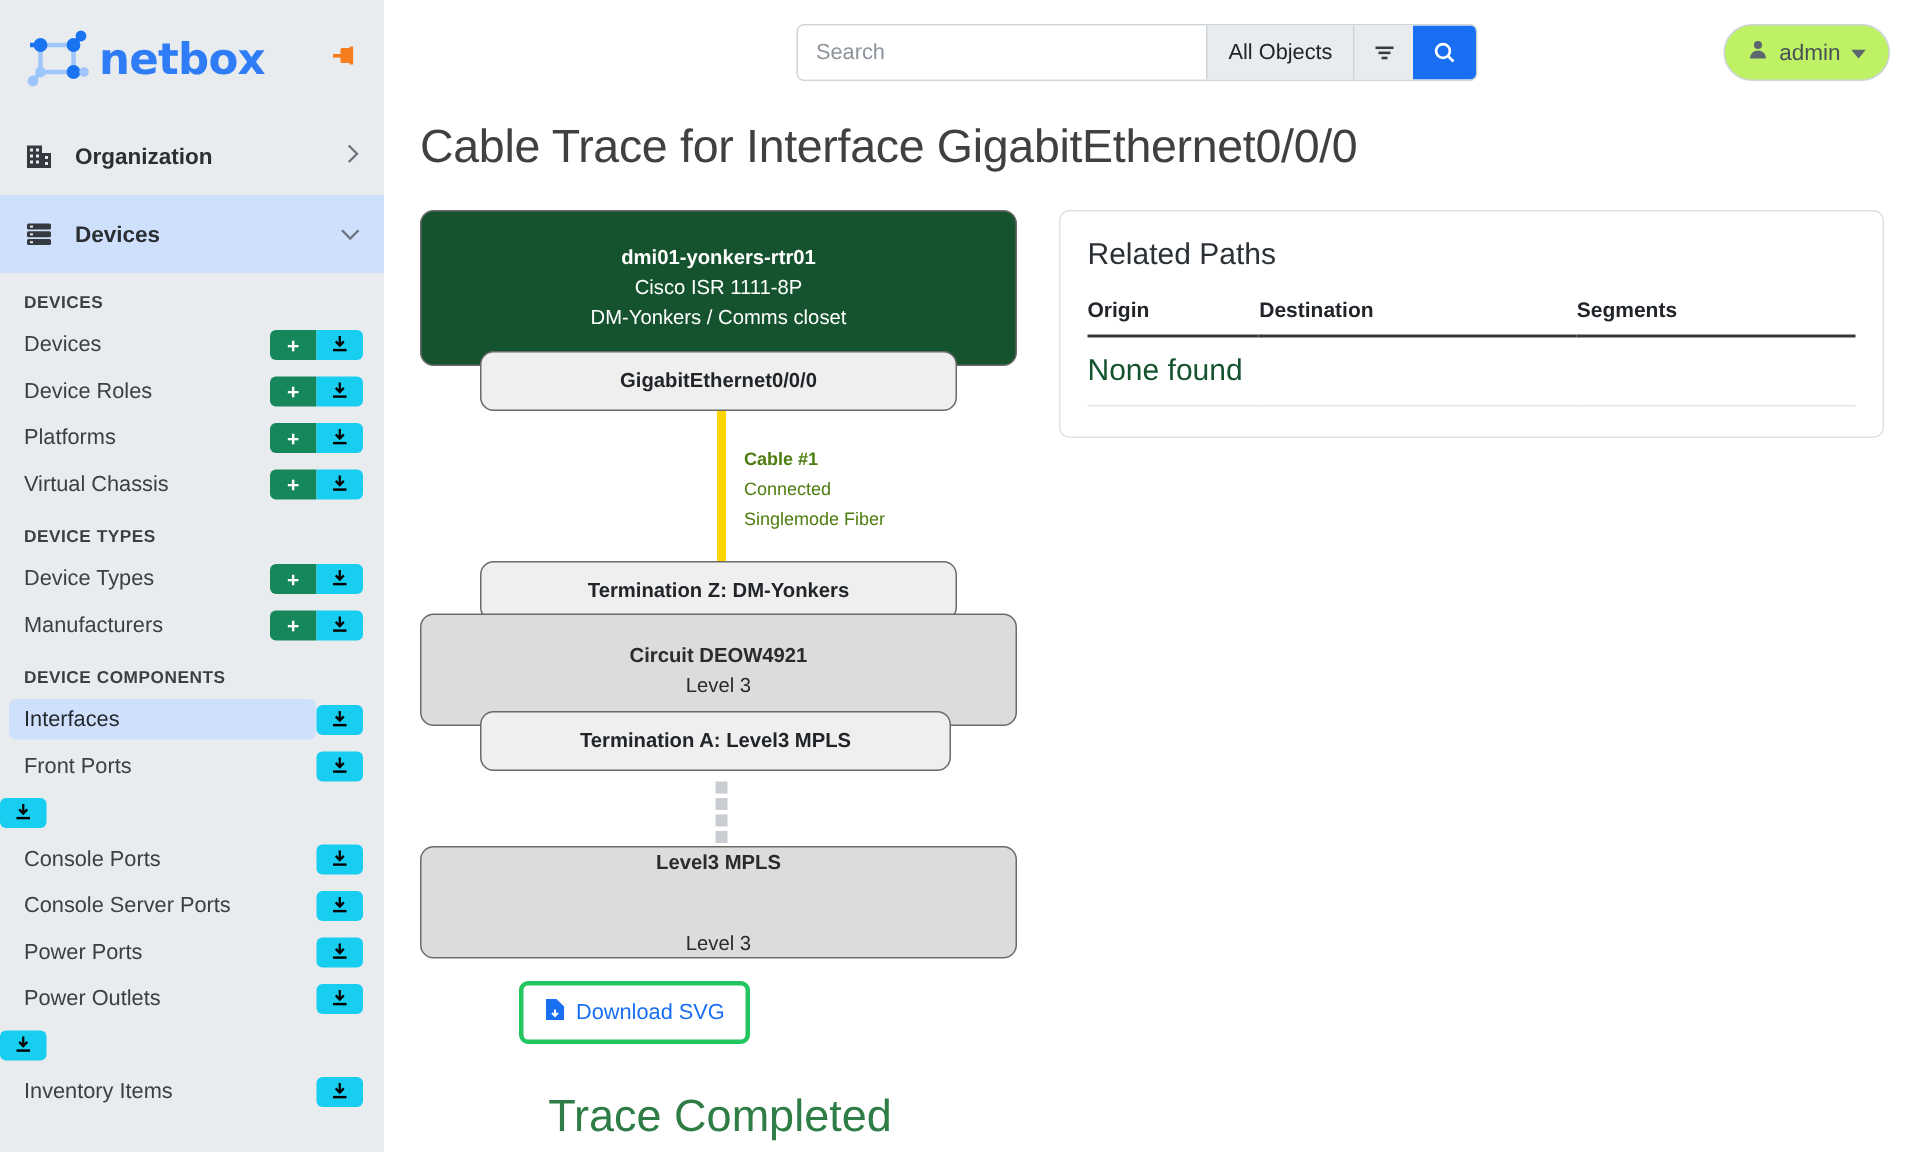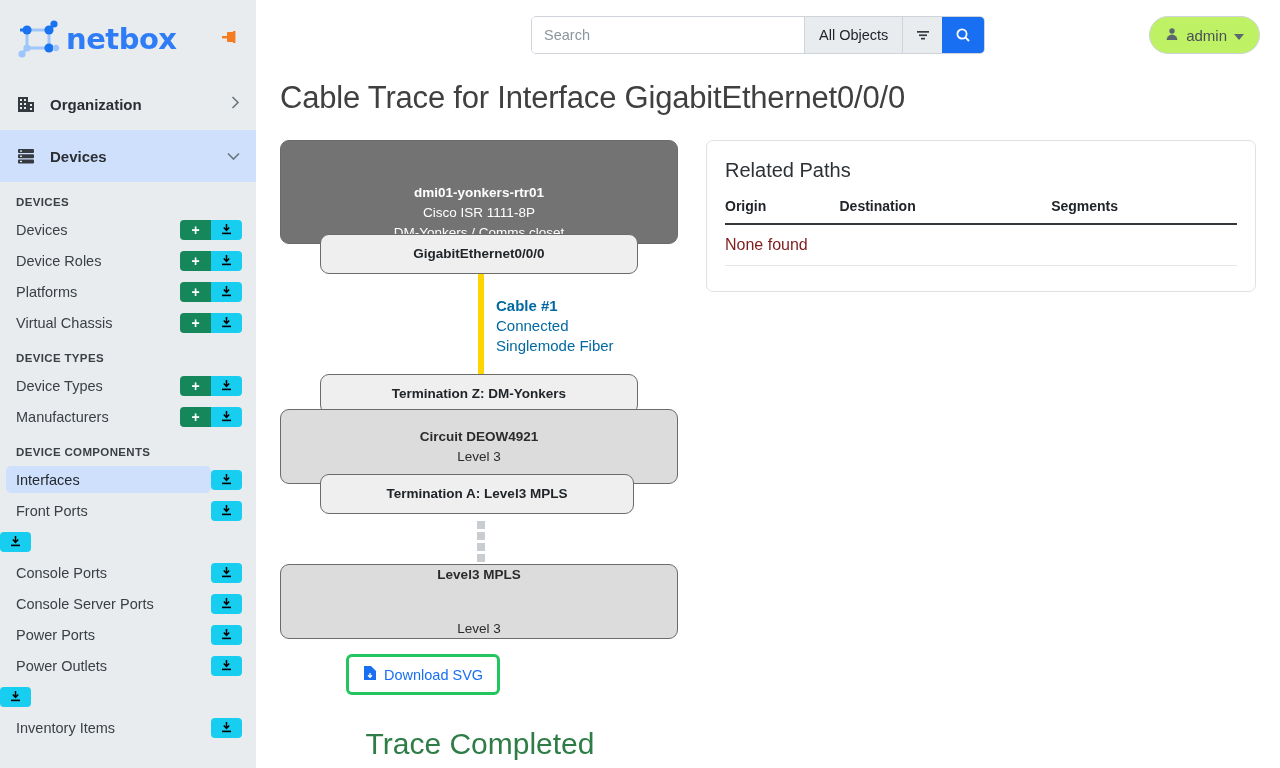--- a/index.html
+++ b/index.html
@@ -123,27 +123,27 @@
     position: absolute;
     border: 1px solid #6b6b6b;
     border-radius: 9px;
     display: flex; flex-direction: column;
     align-items: center; justify-content: center;
     text-align: center;
   }
   .node .n-title { font-size: 13.5px; font-weight: 700; line-height: 20px; }
   .node .n-sub { font-size: 13.5px; font-weight: 400; line-height: 20px; }
 
-  .node-device { background: #737373; color: #ffffff; justify-content: flex-end; }
+  .node-device { background: #14532d; color: #ffffff; }
   .node-term   { background: #efefef; color: #212529; }
   .node-circuit{ background: #dcdcdc; color: #2b2b2b; }
   .node-prov   { background: #dcdcdc; color: #2b2b2b; gap: 34px; }
 
   .cable-line { position: absolute; background: #ffd500; }
-  .cable-info { position: absolute; font-size: 15px; color: #0369a1; line-height: 20px; }
+  .cable-info { position: absolute; font-size: 12px; color: #4d7c0f; line-height: 20px; }
   .cable-info b { font-weight: 700; }
 
   .dot-seg { position: absolute; width: 8px; height: 8px; background: #c9cdd1; }
 
   .dl-btn {
     display: inline-flex; align-items: center; gap: 7px;
     border: 3px solid #22c55e; border-radius: 6px;
     color: #186ff2; background: #fff;
     font-size: 14.5px; padding: 8px 14px; cursor: pointer;
     margin: 14px 0 0 66px;
@@ -159,21 +159,21 @@
     border: 1px solid #dfe2e5; border-radius: 7px;
     background: #fff; padding: 18px 18px 0 18px;
   }
   .card-title { font-size: 20px; color: #2c3136; font-weight: 400; margin-bottom: 16px; }
   table.paths { width: 100%; border-collapse: collapse; }
   table.paths th {
     text-align: left; font-size: 14px; font-weight: 700; color: #212529;
     padding: 0 0 9px 0; border-bottom: 2px solid #33383d;
   }
   table.paths td {
-    font-size: 16px; color: #7f1d1d; padding: 11px 0 11px 0;
+    font-size: 20px; color: #14532d; padding: 11px 0 11px 0;
     border-bottom: 1px solid #e4e7ea;
   }
 </style>
 </head>
 <body>
 
 <div class="app">
 
   <aside class="sidebar">
 

